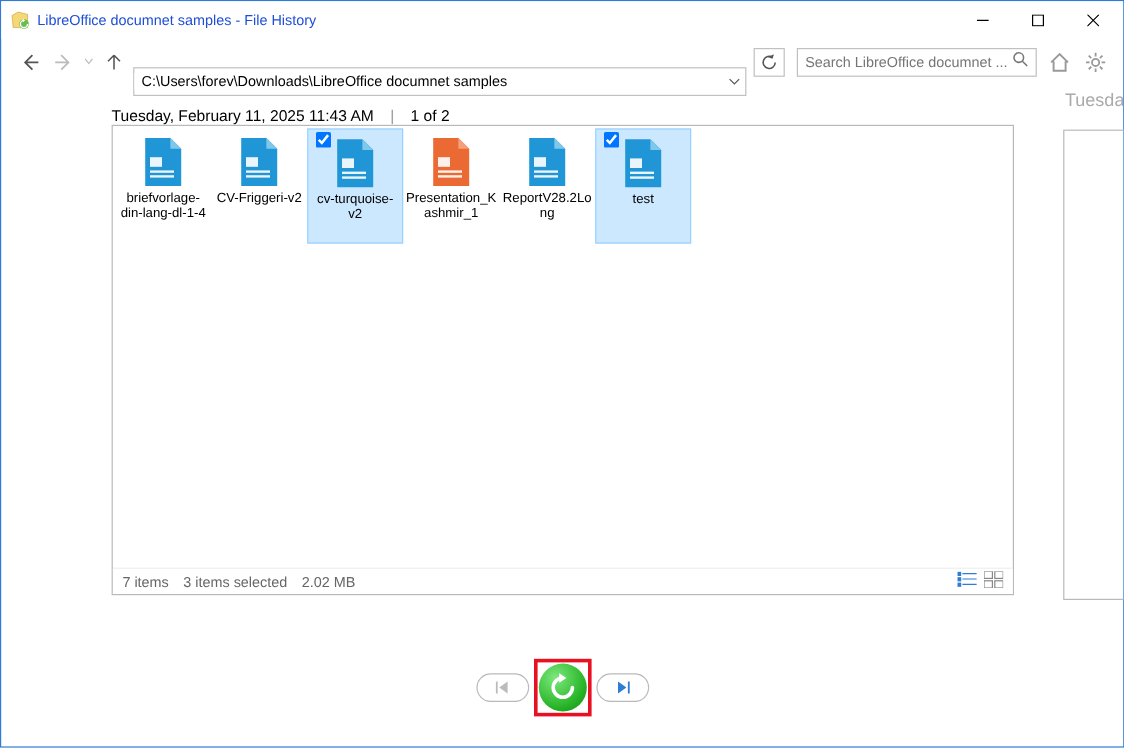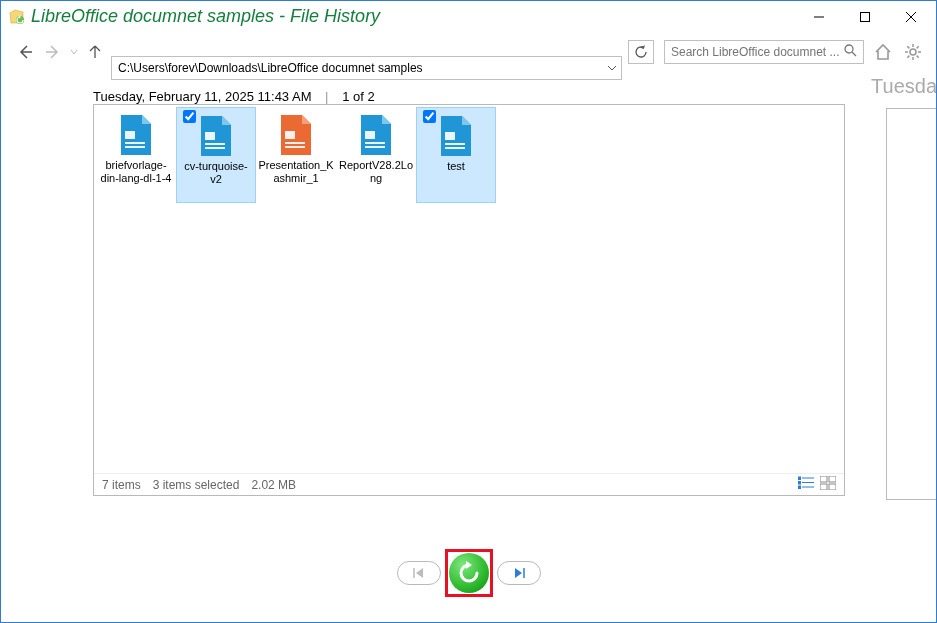--- a/index.html
+++ b/index.html
@@ -1,20 +1,20 @@
 <!DOCTYPE html>
 <html><head>
   <meta charset="utf-8">
   <style>
     * { margin: 0; padding: 0; box-sizing: border-box; font-family: "Segoe UI", Tahoma, sans-serif; }
     body { background: #ffffff; width: 937px; height: 623px; overflow: hidden; border: 1px solid #2e7cd6; position: relative; }
 
     .titlebar { height: 31px; display: flex; align-items: center; padding: 0 2px 0 8px; background: #fff; }
     .titlebar .app-icon { width: 16px; height: 16px; margin-right: 6px; position: relative; }
-    .titlebar .title { font-size: 18px; color: #15803d; flex: 1; font-style: italic; }
+    .titlebar .title { font-size: 12px; color: #1d4ed8; flex: 1; }
     .win-controls { display: flex; }
     .win-btn { width: 46px; height: 30px; display: flex; align-items: center; justify-content: center; cursor: pointer; }
 
     .toolbar { height: 40px; display: flex; align-items: center; padding: 0 12px; gap: 4px; }
     .nav-btn { width: 24px; height: 24px; display: flex; align-items: center; justify-content: center; color: #555; cursor: pointer; }
     .nav-btn.disabled { color: #bcbcbc; cursor: default; }
     .nav-sep { width: 10px; text-align: center; color: #bcbcbc; font-size: 10px; }
     .addr-wrap { flex: 1; display: flex; align-items: center; height: 24px; border: 1px solid #c0c0c0; background: #fff; margin-top: 32px; }
     .addr-input { flex: 1; border: none; outline: none; font-size: 12px; padding: 0 6px; color: #000; }
     .addr-drop { width: 18px; height: 100%; display: flex; align-items: center; justify-content: center; border-left: 0; color: #555; cursor: pointer; }
@@ -33,21 +33,21 @@
     .file-item.selected { background: #cce8ff; border: 1px solid #99d1ff; }
     .file-item .chk { position: absolute; top: 2px; left: 6px; width: 13px; height: 13px; }
     .file-icon { width: 40px; height: 44px; margin-bottom: 2px; }
     .file-label { font-size: 11px; text-align: center; line-height: 13px; color: #000; word-break: break-word; padding: 0 2px; }
 
     .status-bar { position: absolute; bottom: 0; left: 0; right: 0; height: 22px; display: flex; align-items: center; padding: 0 8px; font-size: 12px; color: #666; border-top: 1px solid #eee; background: #fff; }
     .status-bar .seg { margin-right: 12px; }
     .status-bar .view-icons { margin-left: auto; display: flex; gap: 6px; }
 
     .next-pane { position: absolute; right: -50px; top: 104px; border: 1px solid #b9b9b9; height: 392px; width: 100px; background: #fff; }
-    .next-ts { position: absolute; right: -1px; top: 0; font-size: 20px; color: #aaa; }
+    .next-ts { position: absolute; right: -1px; top: 0; font-size: 15px; color: #aaa; }
 
     .bottom-controls { position: absolute; bottom: 24px; left: 0; right: 0; height: 50px; display: flex; align-items: center; justify-content: center; gap: 4px; }
     .pill-btn { width: 44px; height: 24px; border: 1px solid #b9b9b9; border-radius: 12px; display: flex; align-items: center; justify-content: center; cursor: pointer; background: #fff; }
     .pill-btn.disabled { color: #bcbcbc; cursor: default; }
     .restore-btn { width: 48px; height: 48px; border: 3px solid #e81123; display: flex; align-items: center; justify-content: center; cursor: pointer; }
     .restore-inner { width: 40px; height: 40px; border-radius: 50%; background: radial-gradient(circle at 35% 30%, #7de87d, #2db82d 60%, #0b8a0b); display: flex; align-items: center; justify-content: center; }
   </style>
 </head>
 <body>
 
@@ -151,20 +151,30 @@
 
     <div class="file-item">
           <div class="file-icon"><svg width="40" height="44" viewBox="0 0 40 44">
     <path d="M5 2 H26 L35 11 V42 H5 Z" fill="#2196d6"></path>
     <path d="M26 2 L35 11 H26 Z" fill="#7dc8eb"></path>
     <rect x="9" y="18" width="10" height="8" fill="#fff" opacity="0.9"></rect>
     <rect x="9" y="29" width="20" height="2" fill="#fff" opacity="0.9"></rect>
     <rect x="9" y="33" width="20" height="2" fill="#fff" opacity="0.9"></rect>
   </svg></div>
           <div class="file-label">briefvorlage-din-lang-dl-1-4</div>
+        </div>
+        <div class="file-item">
+          <div class="file-icon"><svg width="40" height="44" viewBox="0 0 40 44">
+    <path d="M5 2 H26 L35 11 V42 H5 Z" fill="#2196d6"></path>
+    <path d="M26 2 L35 11 H26 Z" fill="#7dc8eb"></path>
+    <rect x="9" y="18" width="10" height="8" fill="#fff" opacity="0.9"></rect>
+    <rect x="9" y="29" width="20" height="2" fill="#fff" opacity="0.9"></rect>
+    <rect x="9" y="33" width="20" height="2" fill="#fff" opacity="0.9"></rect>
+  </svg></div>
+          <div class="file-label">CV-Friggeri-v2</div>
         </div>
         <div class="file-item selected">
           <input type="checkbox" class="chk" checked="" style="">
           <div class="file-icon"><svg width="40" height="44" viewBox="0 0 40 44">
     <path d="M5 2 H26 L35 11 V42 H5 Z" fill="#2196d6"></path>
     <path d="M26 2 L35 11 H26 Z" fill="#7dc8eb"></path>
     <rect x="9" y="18" width="10" height="8" fill="#fff" opacity="0.9"></rect>
     <rect x="9" y="29" width="20" height="2" fill="#fff" opacity="0.9"></rect>
     <rect x="9" y="33" width="20" height="2" fill="#fff" opacity="0.9"></rect>
   </svg></div>

